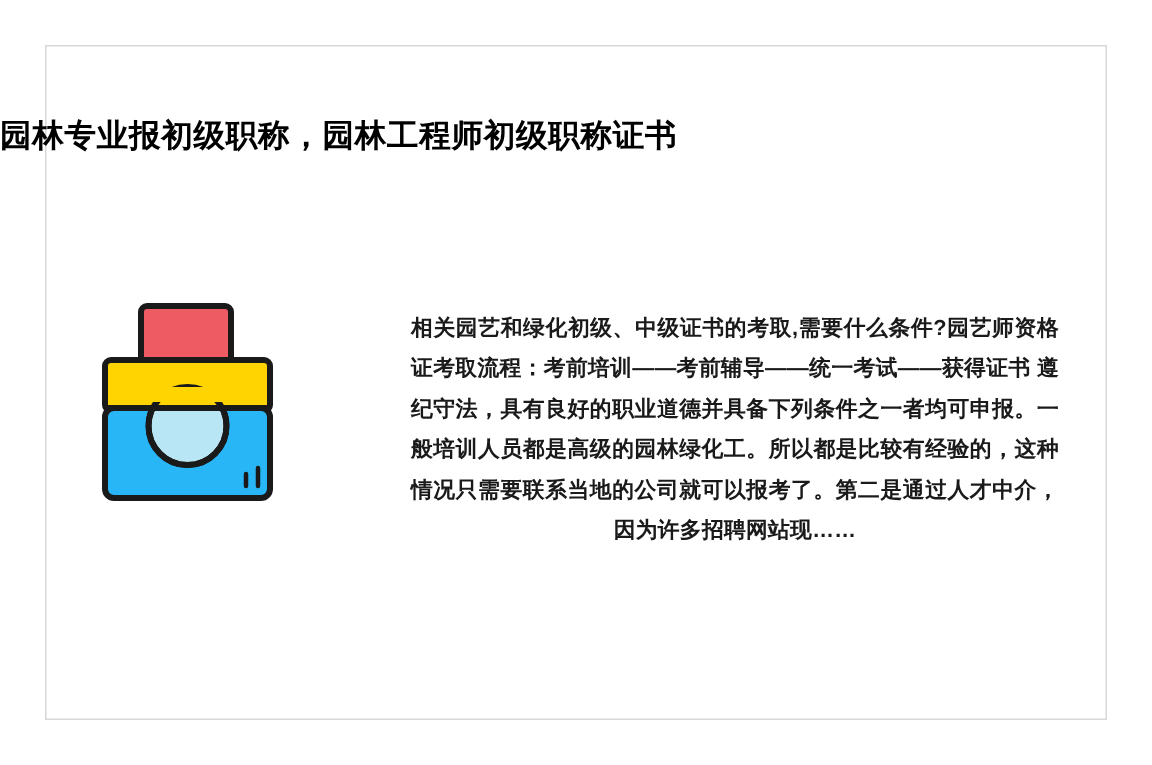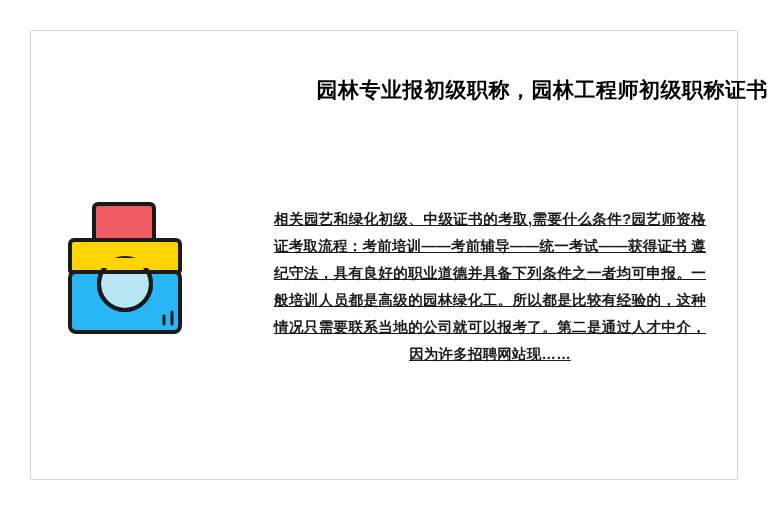--- a/index.html
+++ b/index.html
@@ -27,21 +27,21 @@
     right: 30px;
     bottom: 30px;
     border: 1px solid #d8d8d8;
     box-sizing: border-box;
   }
   .title {
     position: absolute;
     left: 0;
     right: 0;
     top: 76px;
-    text-align: right;
+    text-align: left;
     font-size: 21px;
     font-weight: bold;
     color: #000000;
     letter-spacing: 0.5px;
   }
   .content {
     position: absolute;
     left: 60px;
     top: 186px;
     right: 60px;
@@ -59,21 +59,20 @@
     left: 214px;
     top: 20px;
     width: 432px;
     font-size: 14.5px;
     font-weight: bold;
     line-height: 27px;
     color: #1a1a1a;
     text-align: justify;
     text-align-last: center;
     letter-spacing: 0.2px;
-    text-decoration: underline;
   }
 </style>
 </head>
 <body>
 
 <div class="card">
   <div class="inner-border"></div>
 
   <div class="title">园林专业报初级职称，园林工程师初级职称证书</div>
 

